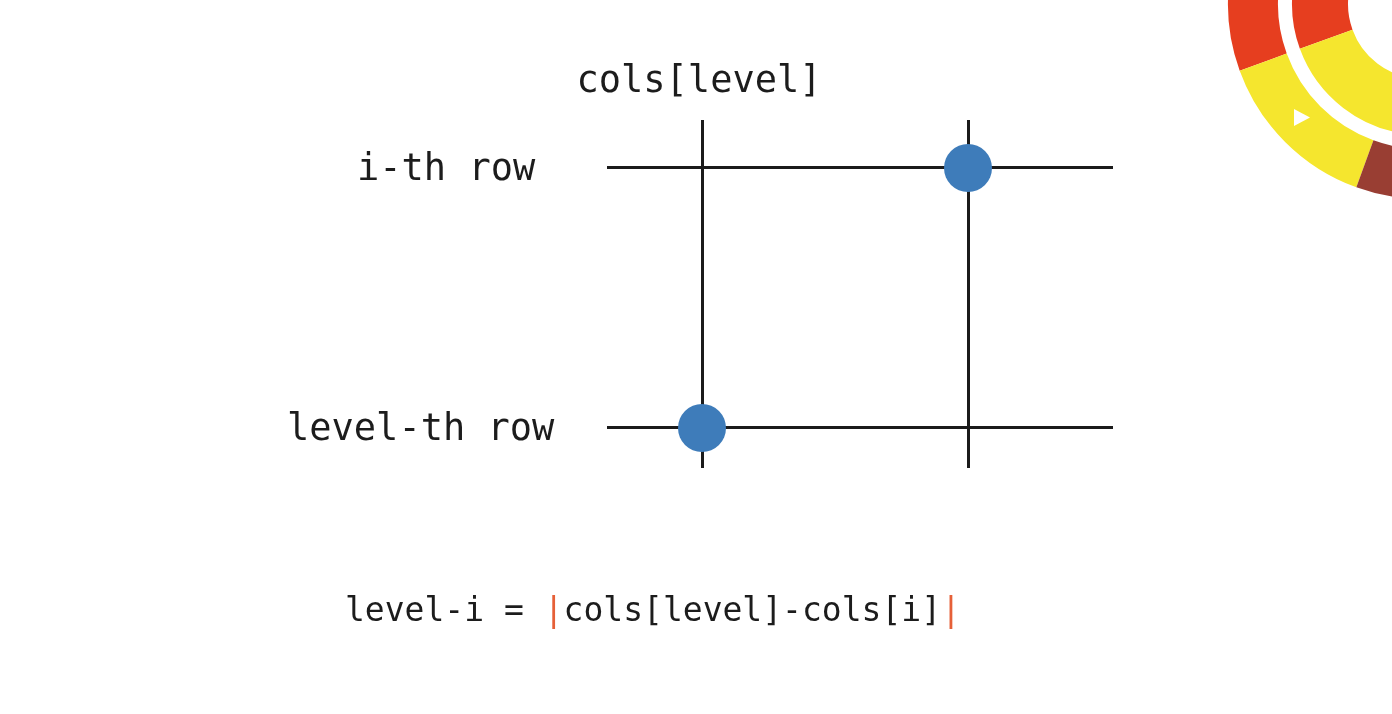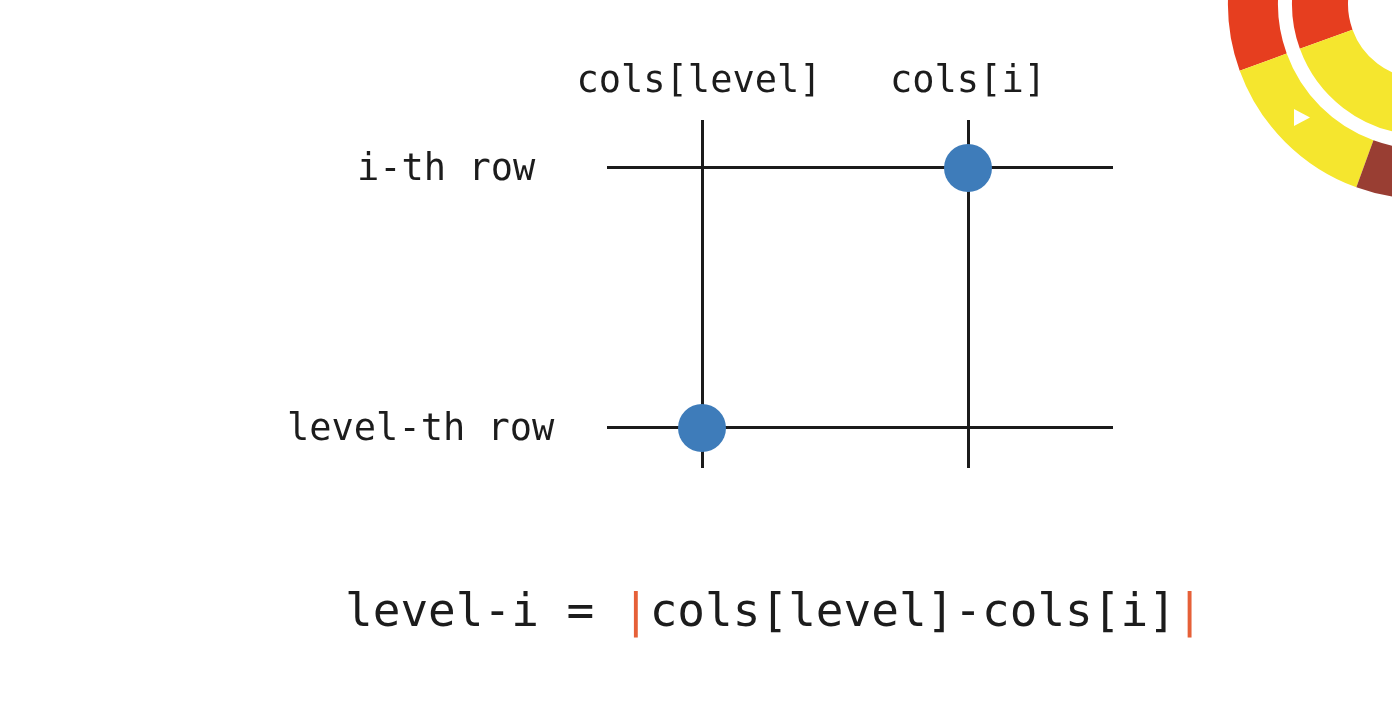--- a/index.html
+++ b/index.html
@@ -68,21 +68,21 @@
     background: #3e7cba;
   }
   .dot.at-i     { left: 944px; top: 144px; }
   .dot.at-level { left: 678px; top: 404px; }
 
   
   .formula {
     position: absolute;
     left: 345px;
     top: 588px;
-    font-size: 46px;
+    font-size: 33px;
     line-height: 44px;
     white-space: pre;
   }
   .formula .abs-bar { color: #e66038; }
 
   
   .corner-logo {
     position: absolute;
     top: 0;
     right: 0;
@@ -90,21 +90,20 @@
     height: 200px;
     pointer-events: none;
   }
 </style>
 </head>
 <body>
 
 <div class="slide">
 
   <div class="col-label level">cols[level]</div>
-  <div class="col-label i">cols[i]</div>
 
   <div class="row-label level">level-th row</div>
   <div class="row-label i">i-th row</div>
 
   <div class="h-line row-i"></div>
   <div class="h-line row-level"></div>
   <div class="v-line col-level"></div>
   <div class="v-line col-i"></div>
 
   <div class="dot at-i"></div>

